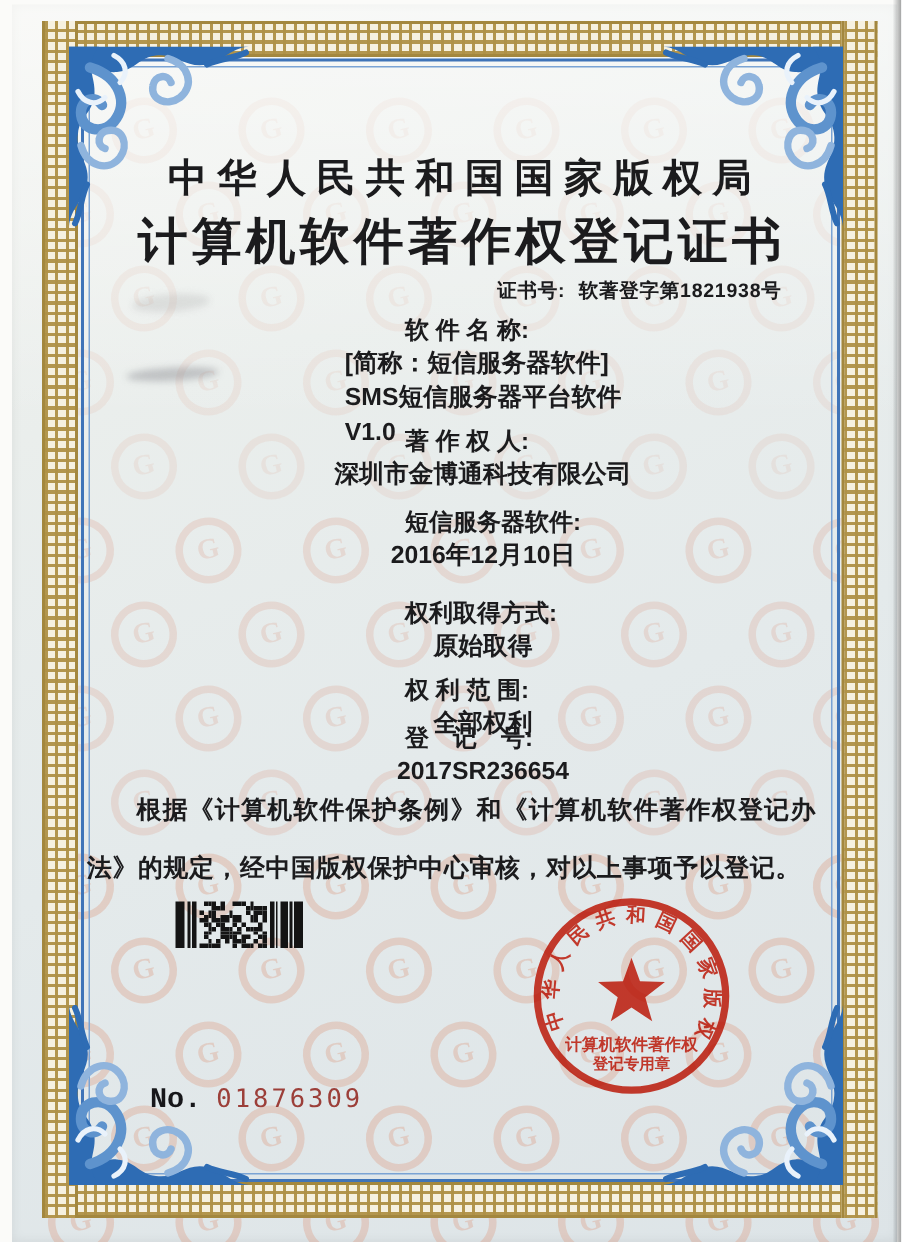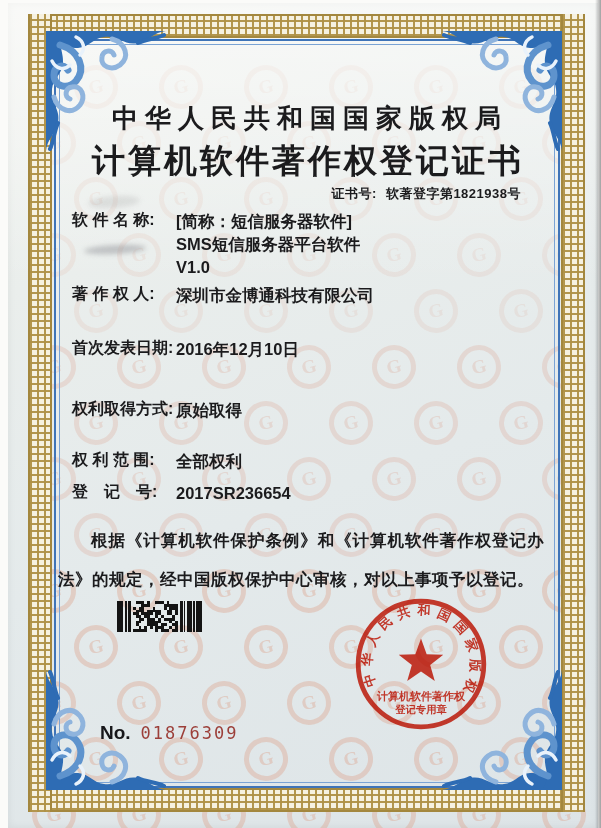--- a/index.html
+++ b/index.html
@@ -37,42 +37,42 @@
   .corner.bl{left:38px;top:667px;transform:scaleY(-1);}
   .corner.br{left:434px;top:667px;transform:scale(-1,-1);}
   
   .content{position:absolute;inset:0;z-index:5;color:#1b1b1d;}
   .authority{position:absolute;left:47px;right:40px;top:98px;text-align:center;
     font-size:26px;font-weight:700;letter-spacing:7px;text-indent:7px;}
   .cert-title{position:absolute;left:47px;right:40px;top:136px;text-align:center;
     font-size:33px;font-weight:700;letter-spacing:3px;text-indent:3px;}
   .cert-no-line{position:absolute;right:77px;top:182px;font-size:13px;font-weight:700;letter-spacing:.5px;}
   .cert-no-line .num{margin-left:9px;}
-  .field-row{position:absolute;left:64px;display:flex;align-items:flex-start;width:500px;}
+  .field-row{position:absolute;left:64px;display:flex;align-items:center;width:500px;flex-direction:column;}
   .f-label{flex:none;width:104px;font-size:16px;font-weight:700;white-space:pre;}
   .f-value{font-size:16.5px;font-weight:700;line-height:23px;}
   .statement{position:absolute;left:50px;top:518px;width:486px;font-size:16.5px;font-weight:700;
     line-height:39px;text-indent:2em;text-align:justify;letter-spacing:.5px;}
   
   .smudge{position:absolute;border-radius:50%;filter:blur(2.5px);z-index:4;}
   .smudge.s1{left:76px;top:242px;width:62px;height:9px;background:rgba(120,122,128,.38);transform:rotate(-3deg);}
   .smudge.s2{left:80px;top:193px;width:52px;height:12px;background:rgba(150,150,150,.22);transform:rotate(-4deg);}
   
   .barcode{position:absolute;left:109px;top:598px;height:31px;display:flex;align-items:stretch;z-index:5;}
   .bc-bar{height:100%;}
   .bc-matrix{display:grid;grid-template-columns:repeat(16,2.8px);grid-auto-rows:2.8px;align-self:center;}
   .bc-cell{width:2.8px;height:2.8px;}
   
   .seal{position:absolute;left:344px;top:592px;width:138px;height:138px;z-index:6;
     opacity:.93;mix-blend-mode:multiply;}
   .issue-date{position:absolute;left:347px;top:711px;z-index:7;font-size:17.5px;font-weight:700;
     color:#141414;letter-spacing:.5px;text-shadow:0 0 .6px #222;}
   
   .serial{position:absolute;left:92px;top:719px;z-index:5;display:flex;align-items:baseline;}
-  .serial .prefix{font-family:Liberation Sans, sans-serif;font-weight:700;font-size:19px;color:#17171a;}
+  .serial .prefix{font-family:Liberation Mono, monospace;font-weight:700;font-size:19px;color:#17171a;}
   .serial .number{margin-left:10px;font-family:"DejaVu Sans Mono",monospace;font-size:17px;
     letter-spacing:2px;color:#9c3f39;}
 </style>
 </head>
 <body>
 
 <div class="stage">
   <div class="paper">
 
     <div class="wm-layer" id="wm-layer">
@@ -245,21 +245,21 @@
           <span style="display:block;">[简称：短信服务器软件]</span>
           <span style="display:block;">SMS短信服务器平台软件</span>
           <span style="display:block;">V1.0</span>
         </span>
       </div>
       <div class="field-row" style="top:281px;">
         <span class="f-label">著 作 权 人:</span>
         <span class="f-value">深圳市金博通科技有限公司</span>
       </div>
       <div class="field-row" style="top:335px;">
-        <span class="f-label">首次发表日期:</span>
+        <span class="f-label">短信服务器软件:</span>
         <span class="f-value">2016年12月10日</span>
       </div>
       <div class="field-row" style="top:396px;">
         <span class="f-label">权利取得方式:</span>
         <span class="f-value">原始取得</span>
       </div>
       <div class="field-row" style="top:447px;">
         <span class="f-label">权 利 范 围:</span>
         <span class="f-value">全部权利</span>
       </div>

